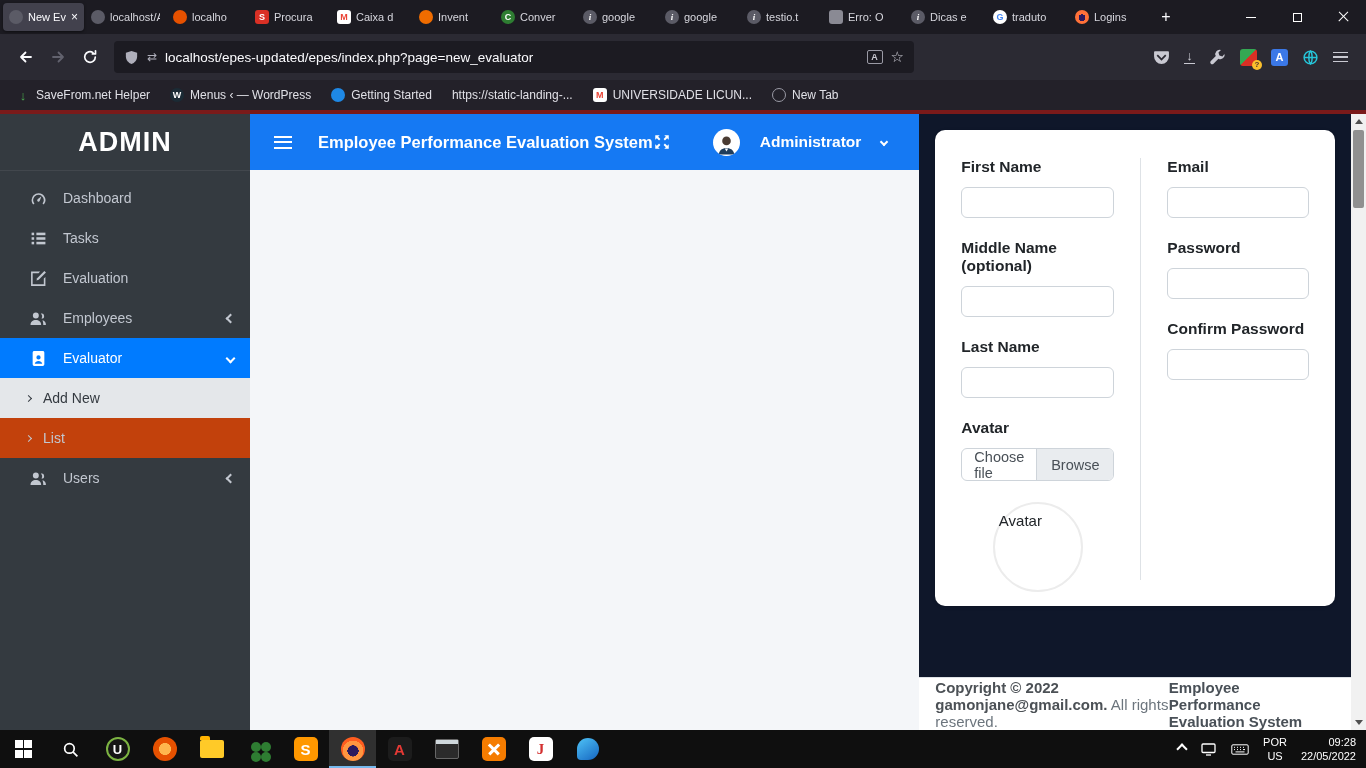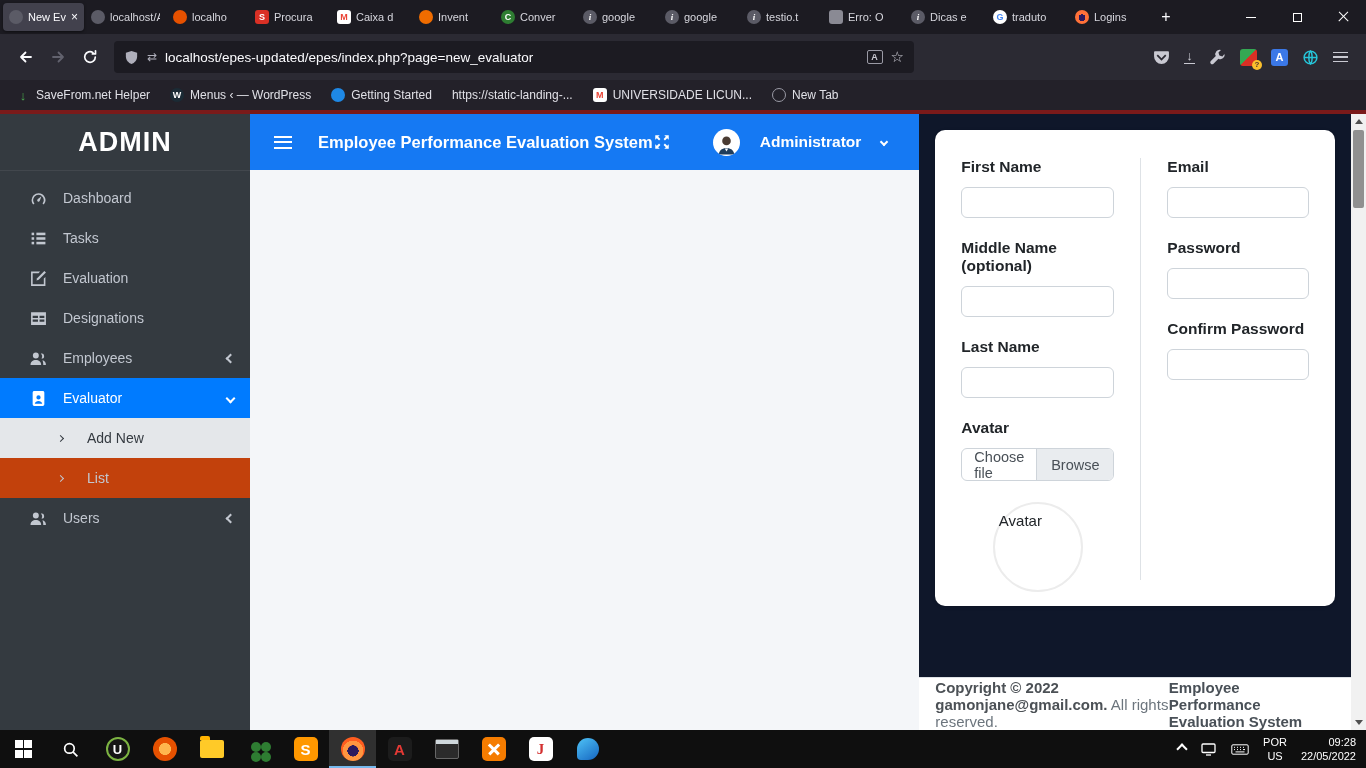--- a/index.html
+++ b/index.html
@@ -90,21 +90,21 @@
   .sitem { height:40px; display:flex; align-items:center; padding:0 16px 0 28px; gap:15px; font-size:14px; cursor:pointer; }
   .sitem .sicon { width:20px; display:flex; justify-content:center; }
   .sitem .sicon svg { width:17px; height:17px; fill:currentColor; }
   .sitem.active { background:#007bff; color:#fff; }
   .sitem .chev { margin-left:auto; }
   .chev { display:inline-block; width:7px; height:7px; border-right:2px solid currentColor;
           border-bottom:2px solid currentColor; }
   .chev.left { transform:rotate(135deg); }
   .chev.down { transform:rotate(45deg); }
   .chev.right { transform:rotate(-45deg); width:5px; height:5px; border-width:1.5px; }
-  .sitem.sub { padding-left:58px; gap:24px; }
+  .sitem.sub { padding-left:26px; gap:12px; }
   .sitem.sub .chev.right { margin-left:0; }
   .sitem.sub1 { background:#e4e7ea; color:#343a40; }
   .sitem.sub2 { background:#c2410c; }
 
   .main { flex:1; min-width:0; display:flex; }
   .topbar { height:56px; background:#1579f3; color:#fff; display:flex; align-items:center; padding:0 24px; flex-shrink:0; }
   .tb-burger { display:flex; flex-direction:column; gap:3.5px; margin-right:26px; cursor:pointer; }
   .tb-burger i { width:18px; height:2px; background:#fff; display:block; }
   .tb-title { font-weight:bold; font-size:16.5px; }
   .tb-spacer { flex:1; }
@@ -382,28 +382,20 @@
           <span class="sicon">
               <svg viewBox="0 0 16 16">
                 <path d="M13.5.9 15 2.4 8.2 9.2l-2.1.6.6-2.1L13.5.9z"></path>
                 <path d="M13 8v5.5H2.5V3H8l1.5-1.5H1V15h13.5V6.5L13 8z"></path>
               </svg>
             </span>
           <span>Evaluation</span>
         </div>
         <div class="sitem">
           <span class="sicon">
-              <svg viewBox="0 0 16 16" fill-rule="evenodd">
-                <path d="M1 2h14v12H1zM2.5 5.5v2h5v-2zm6.5 0v2h4.5v-2zM2.5 9v2h5V9zm6.5 0v2h4.5V9z"></path>
-              </svg>
-            </span>
-          <span>Designations</span>
-        </div>
-        <div class="sitem">
-          <span class="sicon">
               <svg viewBox="0 0 16 16">
                 <path d="M5.5 8a2.8 2.8 0 1 0 0-5.6A2.8 2.8 0 0 0 5.5 8zM.5 14c0-2.8 2.2-4.5 5-4.5s5 1.7 5 4.5H.5z"></path>
                 <path d="M10.8 8.1a2.4 2.4 0 1 0-.6-4.7 3.8 3.8 0 0 1 .6 4.7zM11.7 9.7c1.9.5 3.3 1.9 3.3 4.3h-2.5c0-1.8-.3-3.2-.8-4.3z"></path>
               </svg>
             </span>
           <span>Employees</span>
           <span class="chev left"></span>
         </div>
         <div class="sitem active">
           <span class="sicon">

